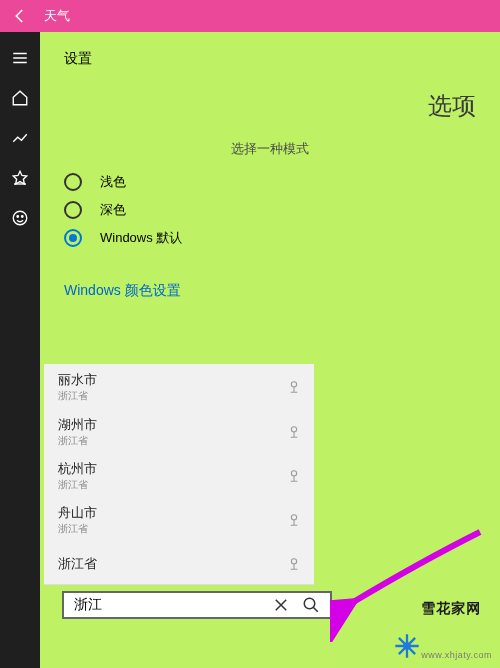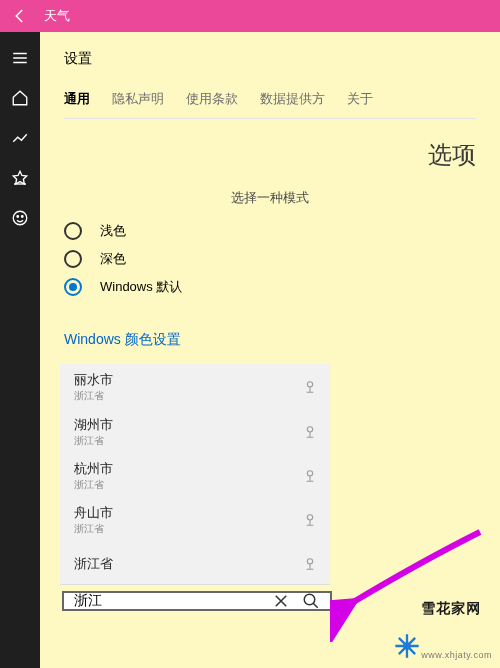--- a/index.html
+++ b/index.html
@@ -8,46 +8,46 @@
   .titlebar { height: 32px; background: #ec4899; color: #fff; display: flex; align-items: center; padding: 0 8px; }
   .titlebar .back { width: 24px; height: 24px; display: flex; align-items: center; justify-content: center; cursor: pointer; }
   .titlebar .title { margin-left: 12px; font-size: 13px; }
 
   .main-area { display: flex; height: calc(100% - 32px); }
 
   .sidebar { width: 40px; background: #1f1f1f; display: flex; flex-direction: column; align-items: center; padding-top: 6px; }
   .sidebar .item { width: 40px; height: 40px; display: flex; align-items: center; justify-content: center; color: #fff; cursor: pointer; }
   .sidebar svg { width: 18px; height: 18px; }
 
-  .content { flex: 1; position: relative; background: #fef9c3; color: #000; padding: 18px 24px 0 24px; }
+  .content { flex: 1; position: relative; background: #bef264; color: #000; padding: 18px 24px 0 24px; }
 
   .settings-header { font-size: 14px; margin-bottom: 22px; }
   .tabs { display: flex; gap: 22px; font-size: 13px; color: #6d6d6d; border-bottom: 1px solid #e5e5e5; padding-bottom: 10px; }
   .tabs .tab { cursor: pointer; }
   .tabs .tab.selected { color: #000; font-weight: 600; }
 
   .section-title { font-size: 24px; margin: 20px 0 18px 0; font-weight: 400; color: #3a3a3a; text-align: right; }
   .subtitle { font-size: 13px; margin-bottom: 10px; color: #4a4a4a; text-align: center; }
 
   .radio-group { margin-bottom: 14px; }
   .radio-row { display: flex; align-items: center; gap: 18px; height: 28px; font-size: 13px; cursor: pointer; }
   .radio-row .circle { width: 18px; height: 18px; border: 2px solid #333; border-radius: 50%; display: inline-flex; align-items: center; justify-content: center; }
   .radio-row.selected .circle { border-color: #0078d7; }
   .radio-row.selected .dot { width: 8px; height: 8px; background: #0078d7; border-radius: 50%; }
 
   .link { color: #0066cc; font-size: 14px; cursor: pointer; display: inline-block; margin-top: 16px; }
 
-  .suggest-panel { position: absolute; left: 20px; top: 332px; width: 270px; background: #f1f1f1; border-bottom: 1px solid #ddd; }
+  .suggest-panel { position: absolute; left: 4px; top: 332px; width: 270px; background: #f1f1f1; border-bottom: 1px solid #ddd; }
   .suggest-item { height: 44px; padding: 6px 12px 4px 14px; display: flex; align-items: center; justify-content: space-between; cursor: pointer; }
   .suggest-item + .suggest-item { border-top: 1px solid #f1f1f1; }
   .suggest-text .city { font-size: 13px; color: #222; }
   .suggest-text .province { font-size: 10px; color: #888; margin-top: 0px; }
   .pin-icon { width: 16px; height: 16px; opacity: 0.55; }
 
-  .search-box { position: absolute; left: 22px; top: 559px; width: 270px; height: 20px; border: 2px solid #666; display: flex; align-items: center; padding: 0 4px 0 10px; background: #fff; }
+  .search-box { position: absolute; left: 22px; top: 559px; width: 270px; height: 28px; border: 2px solid #666; display: flex; align-items: center; padding: 0 4px 0 10px; background: #fff; }
   .search-box input { flex: 1; border: none; outline: none; font-size: 14px; font-family: inherit; }
   .search-box .btn { width: 30px; height: 30px; display: flex; align-items: center; justify-content: center; cursor: pointer; color: #333; }
 
   .arrow-annotation { position: absolute; left: 290px; top: 490px; pointer-events: none; }
 
   .watermark { position: absolute; right: 8px; bottom: 8px; display: flex; align-items: flex-end; }
   .watermark-logo { width: 28px; height: 28px; }
   .watermark-text .l1 { font-size: 14px; font-weight: 700; color: #1a1a1a; letter-spacing: 1px; }
   .watermark-text .l2 { font-size: 9px; color: #7a7a7a; letter-spacing: 0.5px; margin-top: 32px; }
 </style>
@@ -93,27 +93,20 @@
           <circle cx="9" cy="10" r="1" fill="#fff"></circle>
           <circle cx="15" cy="10" r="1" fill="#fff"></circle>
           <path d="M8 15c1.3 1.3 2.7 2 4 2s2.7-.7 4-2"></path>
         </svg>
     </div>
   </div>
 
   <div class="content">
     <div class="settings-header">设置</div>
 
-    <div class="tabs">
-      <div class="tab selected">通用</div>
-      <div class="tab">隐私声明</div>
-      <div class="tab">使用条款</div>
-      <div class="tab">数据提供方</div>
-      <div class="tab">关于</div>
-    </div>
 
     <div class="section-title">选项</div>
     <div class="subtitle">选择一种模式</div>
 
     <div class="radio-group">
       <div class="radio-row">
         <span class="circle">
             <span class="dot"></span>
           </span>
         <span>浅色</span>

